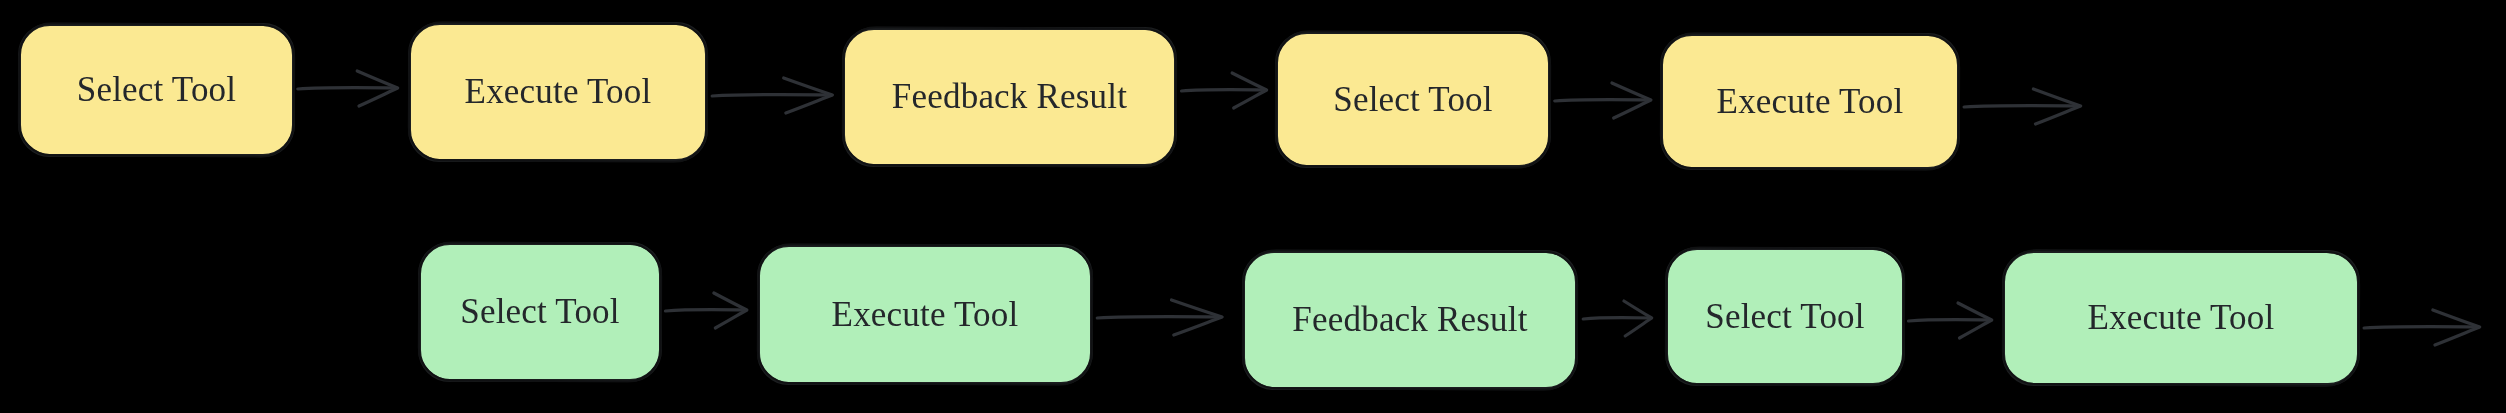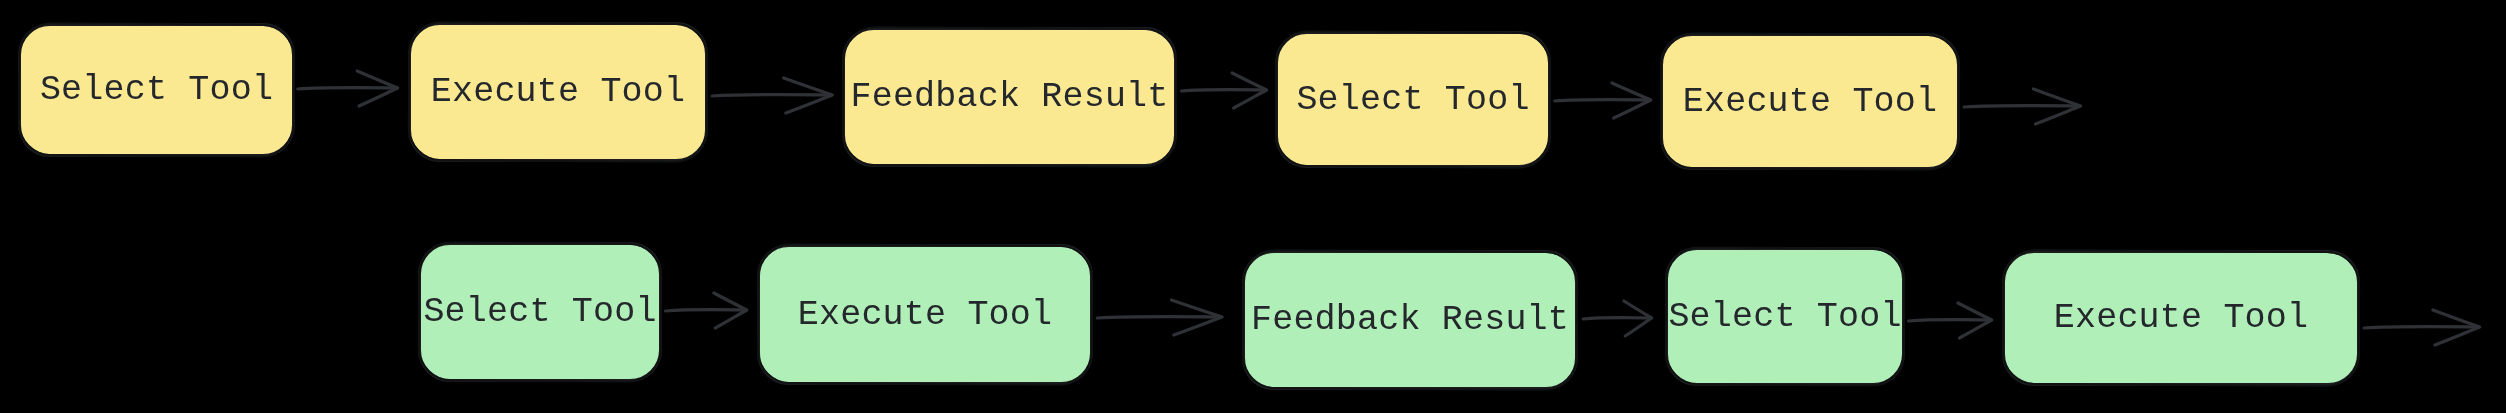--- a/index.html
+++ b/index.html
@@ -2,21 +2,21 @@
 <html><head>
 <meta charset="utf-8">
 <style>
   html, body { margin: 0; padding: 0; background: #000000; }
   .canvas {
     position: relative;
     width: 2506px;
     height: 413px;
     background: #000000;
     overflow: hidden;
-    font-family: Liberation Mono, monospace;
+    font-family: Liberation Serif, serif;
   }
   .node {
     position: absolute;
     box-sizing: border-box;
     display: flex;
     align-items: center;
     justify-content: center;
     border: 3px solid #1B1D1F;
     border-radius: 32px;
     color: #24272B;

